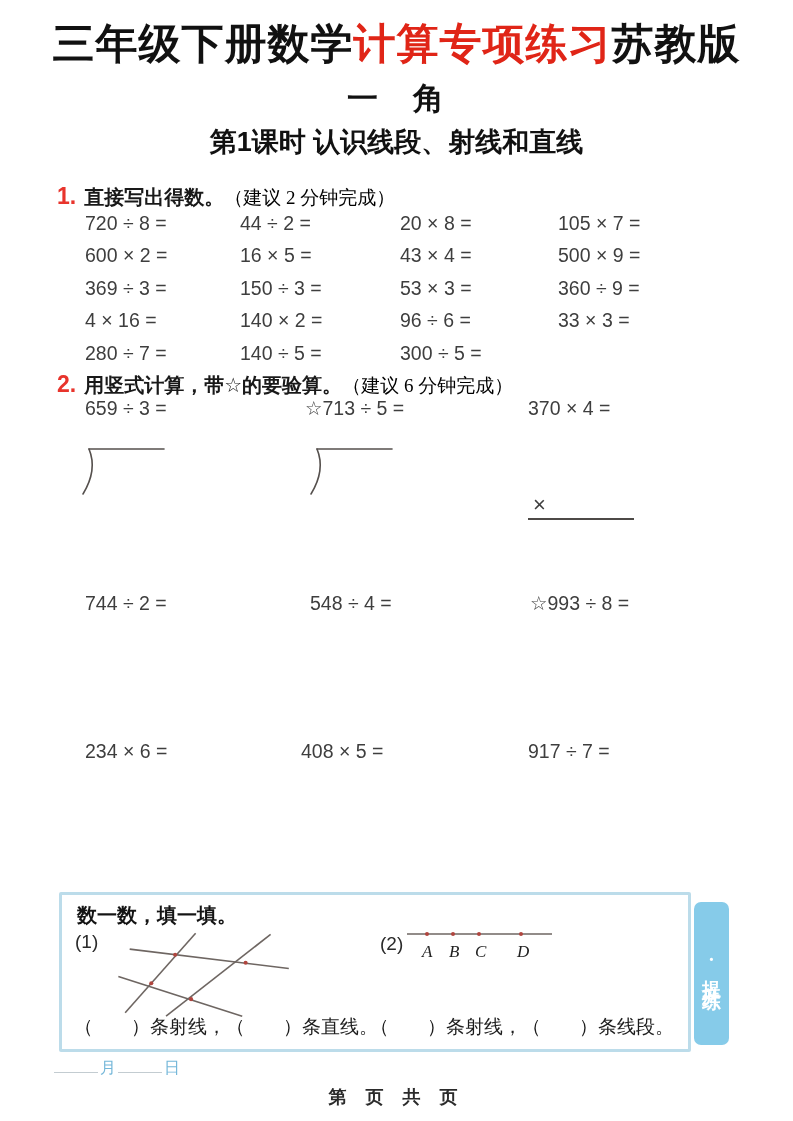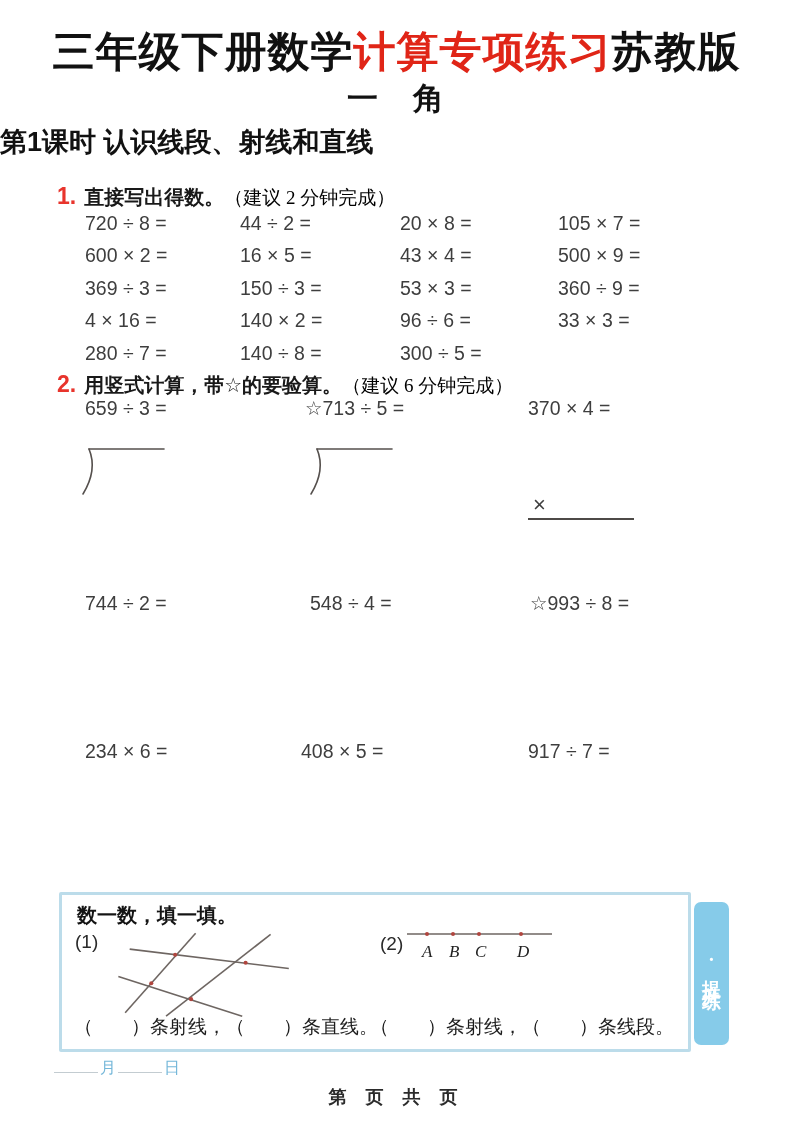--- a/index.html
+++ b/index.html
@@ -9,29 +9,28 @@
     background:#ffffff; overflow:hidden;
     font-family:"Liberation Sans","DejaVu Sans",sans-serif; color:#1c1c1c;
   }
   .abs { position:absolute; }
 
   
   .main-title {
     top:16px; left:0; width:100%; text-align:center;
     font-size:42px; font-weight:700; letter-spacing:1px; color:#111;
     white-space:nowrap;
-    margin-top:8px;
   }
   .main-title .red { color:#e02517; }
   .unit-title {
     top:78px; left:0; width:100%; text-align:center;
     font-size:31px; font-weight:700; color:#111; letter-spacing:2px;
   }
   .lesson-title {
-    top:124px; left:0; width:100%; text-align:left;
+    top:124px; left:0; width:100%; text-align:center;
     font-size:27px; font-weight:700; color:#111;
   }
 
   
   .sec-head { font-size:20px; font-weight:700; color:#191919; white-space:nowrap; }
   .sec-num {
     color:#e8342c; font-size:23px; font-weight:700; margin-right:8px;
     font-family:"Liberation Sans",sans-serif;
   }
   .sec-note { font-weight:400; font-family:"Liberation Serif","DejaVu Serif",serif; font-size:19px; color:#000000; }
@@ -117,21 +116,21 @@
     <span class="prob">500 × 9 =</span>
     <span class="prob">369 ÷ 3 =</span>
     <span class="prob">150 ÷ 3 =</span>
     <span class="prob">53 × 3 =</span>
     <span class="prob">360 ÷ 9 =</span>
     <span class="prob">4 × 16 =</span>
     <span class="prob">140 × 2 =</span>
     <span class="prob">96 ÷ 6 =</span>
     <span class="prob">33 × 3 =</span>
     <span class="prob">280 ÷ 7 =</span>
-    <span class="prob">140 ÷ 8 =</span>
+    <span class="prob">140 ÷ 5 =</span>
     <span class="prob">300 ÷ 5 =</span>
   </div>
 
   <div class="abs sec-head" style="top:371px; left:57px;">
     <span class="sec-num">2.</span><span>用竖式计算，带☆的要验算。</span><span class="sec-note">（建议 6 分钟完成）</span>
   </div>
 
   <span class="abs s2-item" style="top:397px; left:85px;">659 ÷ 3 =</span>
   <span class="abs s2-item" style="top:397px; left:305px;">☆713 ÷ 5 =</span>
   <span class="abs s2-item" style="top:397px; left:528px;">370 × 4 =</span>

